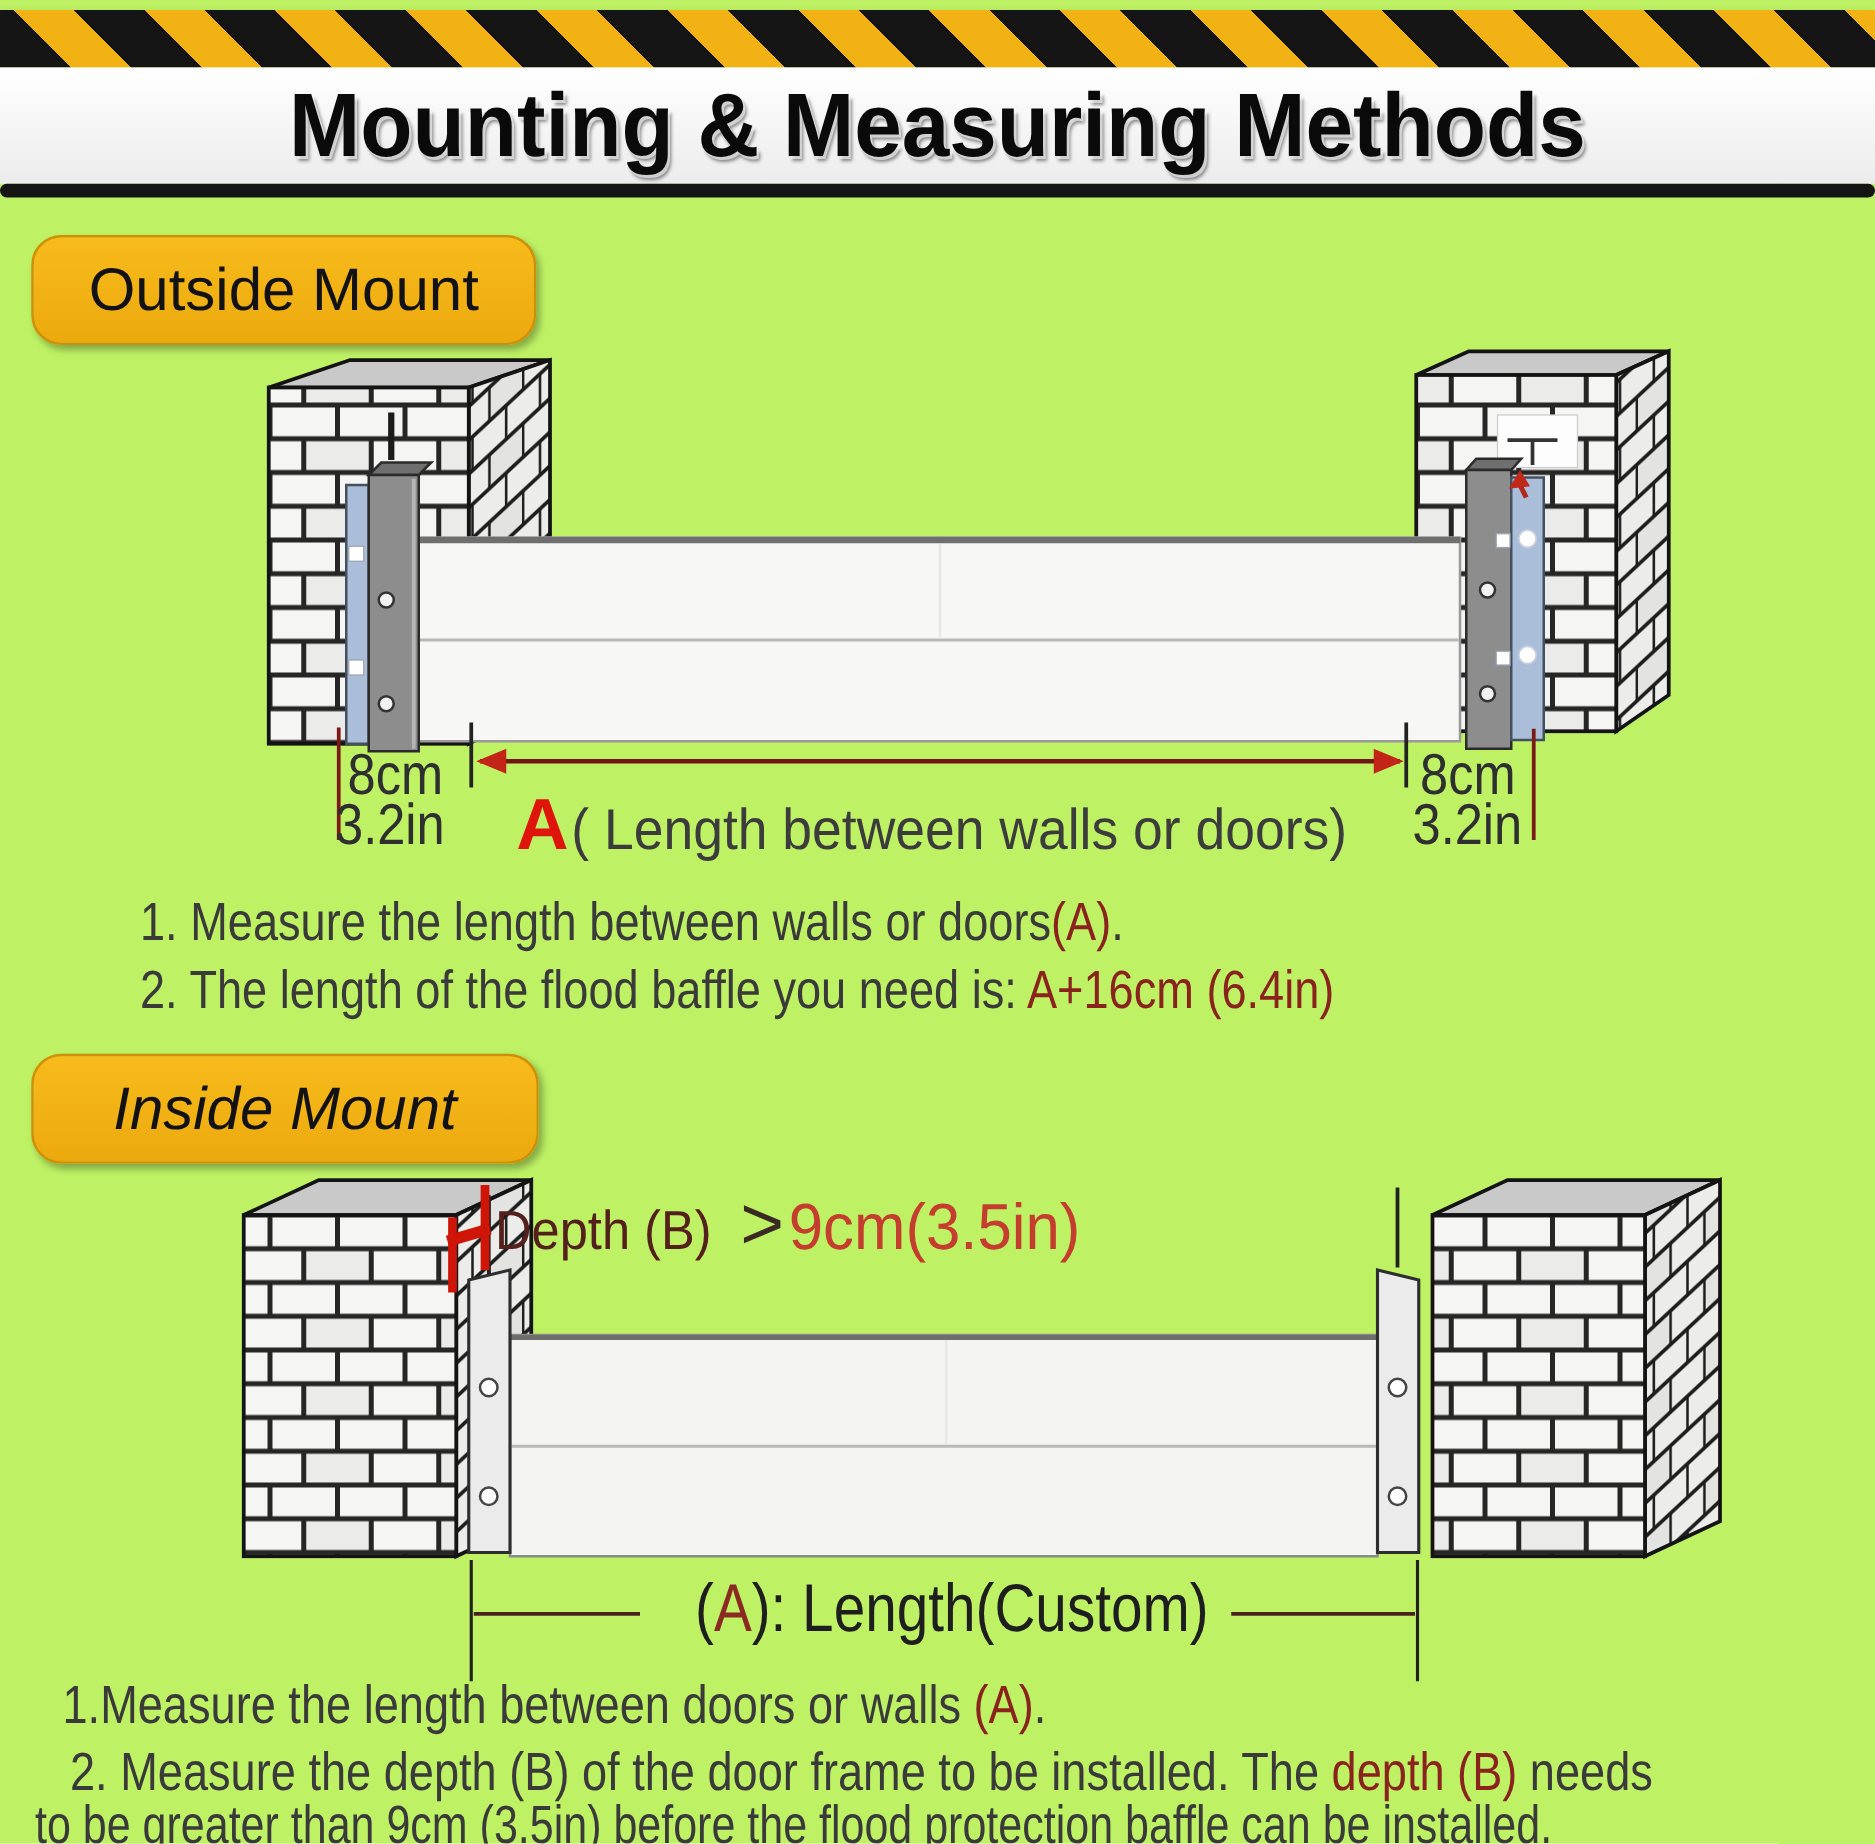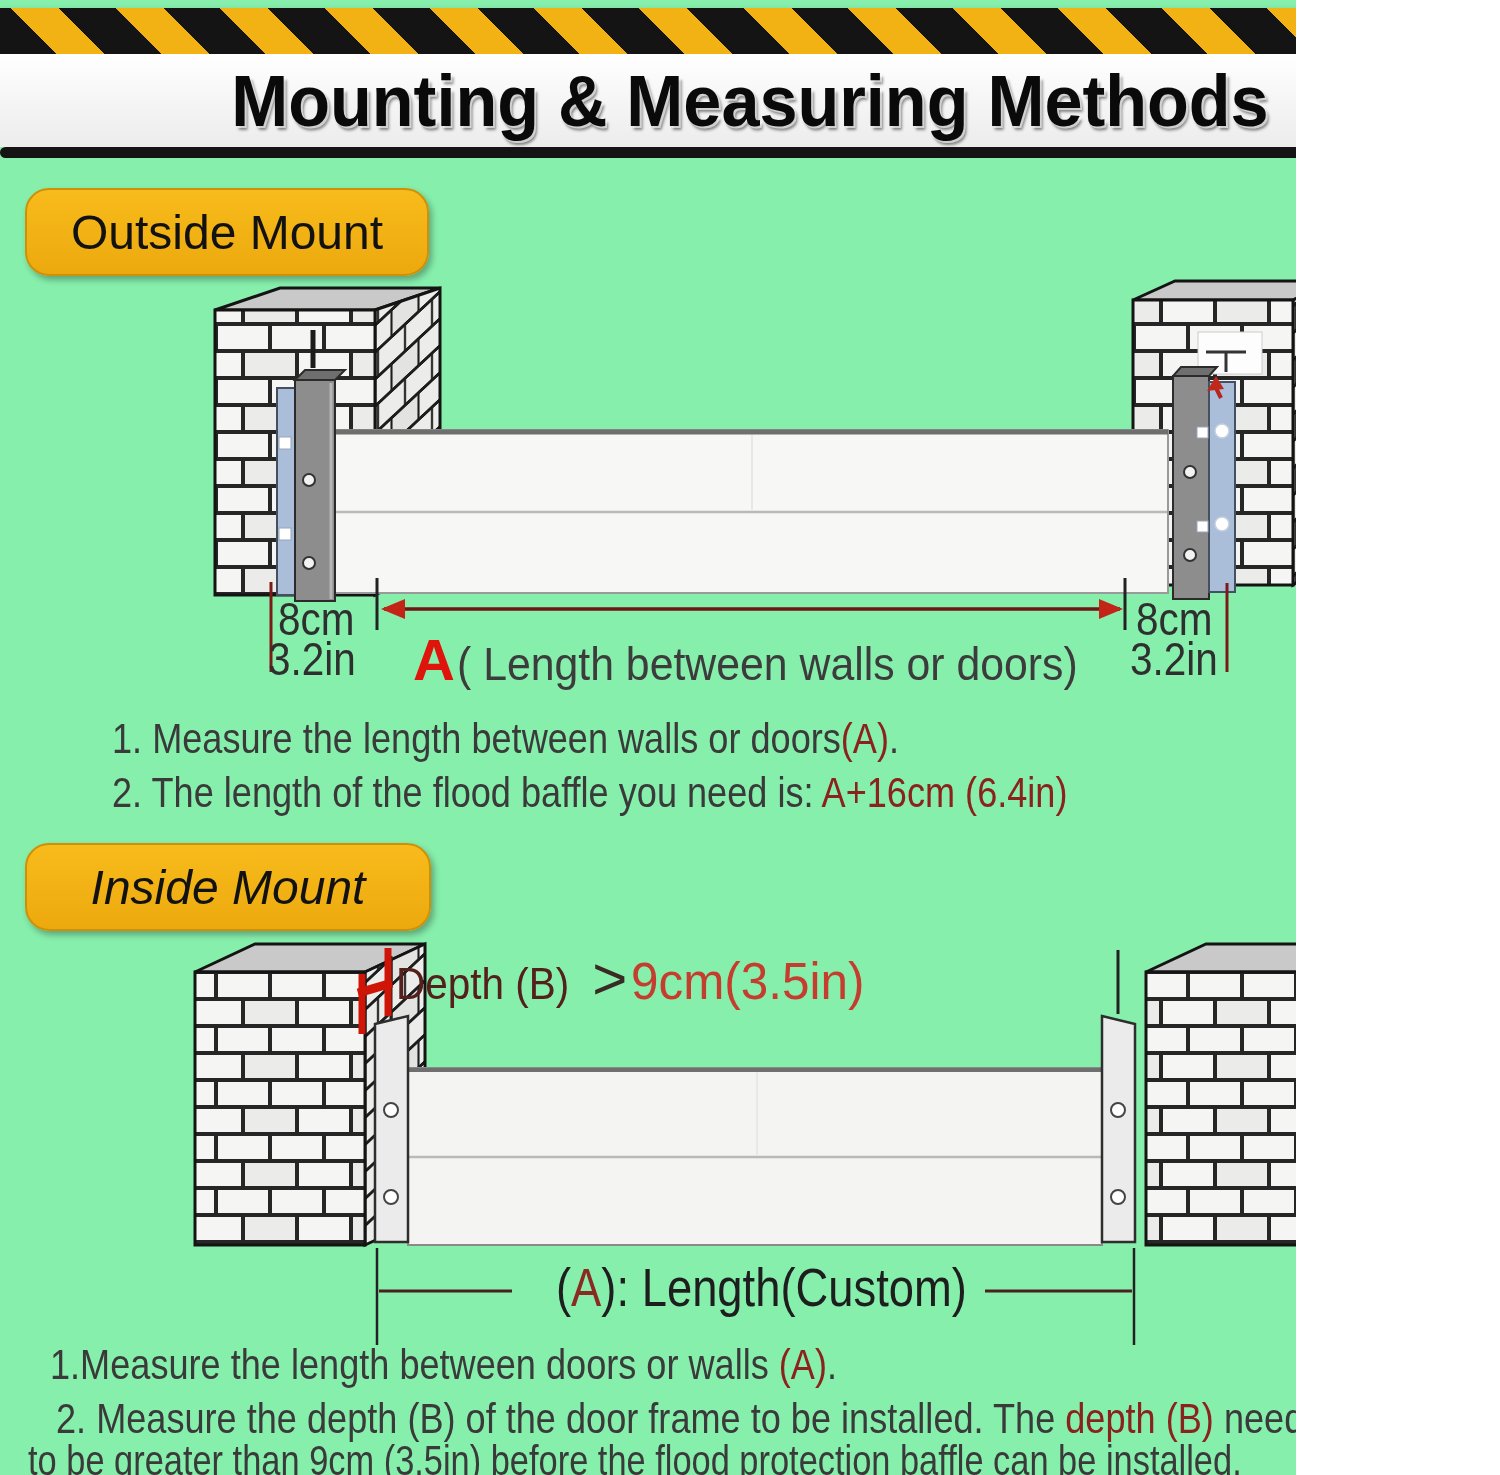--- a/index.html
+++ b/index.html
@@ -1,16 +1,16 @@
 <!DOCTYPE html>
 <html><head>
 <meta charset="utf-8">
 <style>
   html,body{margin:0;padding:0;background:#ffffff;}
-  .page{position:relative;width:1296px;height:1475px;background:#86efac;overflow:hidden;
+  .page{position:relative;width:1500px;height:1475px;background:#bef264;overflow:hidden;
         font-family:"Liberation Sans",sans-serif;}
 
   
   .hazard-band{position:absolute;top:8px;left:0;width:1500px;height:46px;
     background:repeating-linear-gradient(45deg,#141414 0 40px,#f2b214 40px 74px);
     box-shadow:0 4px 7px rgba(0,0,0,.35);}
   .title-band{position:absolute;top:54px;left:0;width:1500px;height:93px;
     background:linear-gradient(#ffffff,#ececec);
     display:flex;align-items:center;justify-content:center;}
   .page-title{font-size:72px;font-weight:bold;color:#0a0a0a;letter-spacing:0px;

